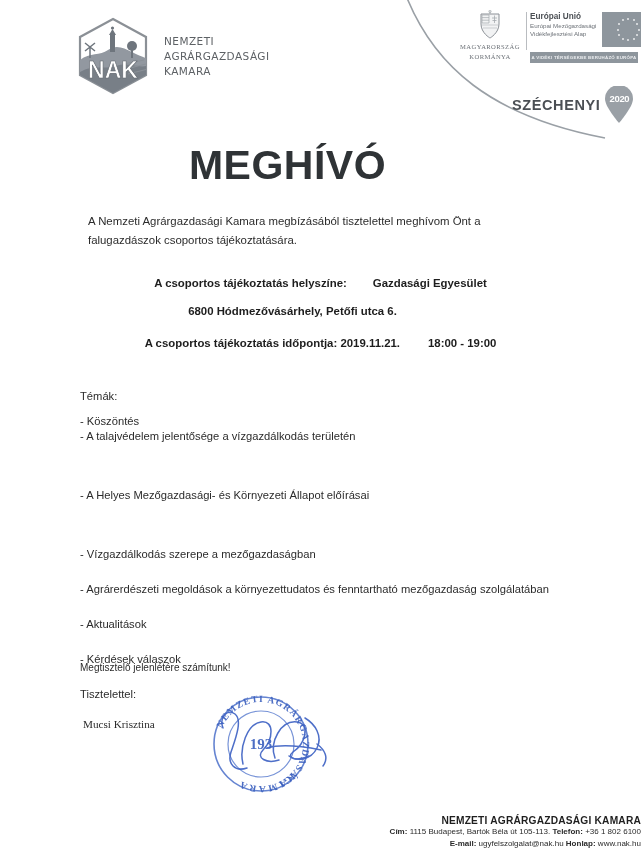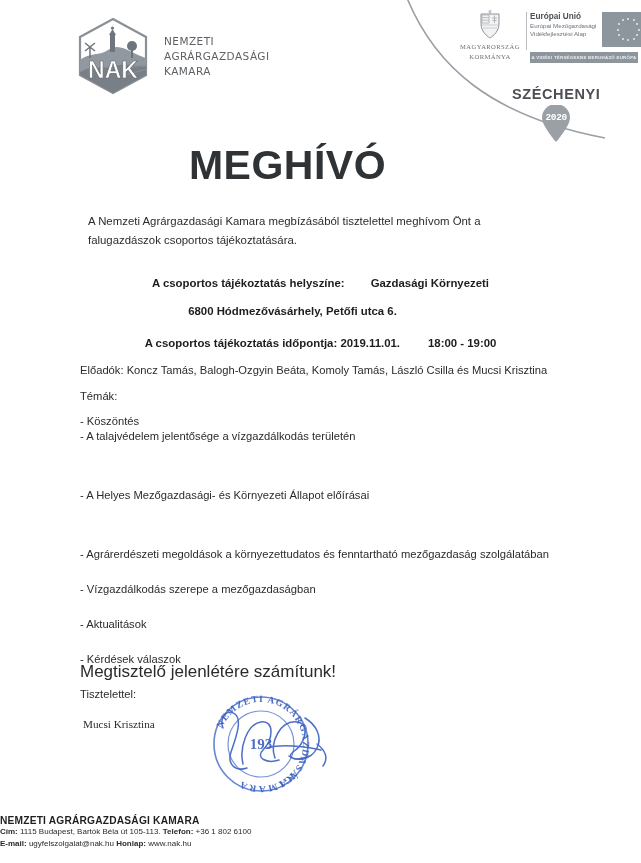--- a/index.html
+++ b/index.html
@@ -149,34 +149,32 @@
   }
 
   
   .szechenyi {
     position: absolute;
     left: 512px;
     top: 86px;
     display: flex;
     align-items: center;
     gap: 3px;
-    flex-direction: column;
   }
   .szechenyi-word {
     font-size: 14.5px;
     font-weight: bold;
     letter-spacing: 0.6px;
     color: #4b4f54;
     font-family: "Liberation Sans", sans-serif;
   }
   .szechenyi-pin {
     position: relative;
     width: 32px;
     height: 38px;
-    font-family: Liberation Mono, monospace;
   }
   .szechenyi-pin .pin-num {
     position: absolute;
     left: 0; top: 7px;
     width: 32px;
     text-align: center;
     font-size: 9.5px;
     font-weight: bold;
     color: #ffffff;
     letter-spacing: -0.3px;
@@ -275,21 +273,21 @@
     white-space: nowrap;
   }
   .topic-item.gap-after { margin-bottom: 44px; }
   .topic-item.gap-normal { }
   .topic-item.gap-wide { margin-bottom: 20px; }
 
   .closing {
     position: absolute;
     top: 662px;
     left: 80px;
-    font-size: 17px;
+    font-size: 10px;
     color: #2b2b2b;
   }
   .regards {
     position: absolute;
     top: 688px;
     left: 80px;
     font-size: 11.2px;
     color: #2b2b2b;
   }
   .signer-name {
@@ -310,21 +308,21 @@
     height: 112px;
     pointer-events: none;
   }
 
   
   .footer {
     position: absolute;
     bottom: 14px;
     left: 0;
     width: 641px;
-    text-align: left;
+    text-align: right;
     color: #1f1f1f;
   }
   .footer-org {
     font-size: 10.2px;
     font-weight: bold;
     letter-spacing: 0.2px;
   }
   .footer-line {
     font-size: 8px;
     line-height: 11.5px;
@@ -420,38 +418,37 @@
         <div class="pin-num">2020</div>
       </div>
     </div>
   </div>
 
   <div class="doc-title">MEGHÍVÓ</div>
 
   <div class="intro">A Nemzeti Agrárgazdasági Kamara megbízásából tisztelettel meghívom Önt a falugazdászok csoportos tájékoztatására.</div>
 
   <div class="venue-row">
-    <span>A csoportos tájékoztatás helyszíne:</span><span class="venue-name">Gazdasági Környezeti</span>
+    <span>A csoportos tájékoztatás helyszíne:</span><span class="venue-name">Gazdasági Egyesület</span>
   </div>
   <div class="venue-addr">6800 Hódmezővásárhely, Petőfi utca 6.</div>
 
   <div class="datetime-row">
     <span>A csoportos tájékoztatás időpontja:</span>
-    <span>2019.11.01.</span><span class="time-val">18:00 - 19:00</span>
-  </div>
-
-  <div class="speakers">Előadók: Koncz Tamás, Balogh-Ozgyin Beáta, Komoly Tamás, László Csilla és Mucsi Krisztina</div>
+    <span>2019.11.21.</span><span class="time-val">18:00 - 19:00</span>
+  </div>
+
 
   <div class="topics-head">Témák:</div>
   <div class="topics-list">
     <div class="topic-item gap-normal">- Köszöntés</div>
     <div class="topic-item gap-after">- A talajvédelem jelentősége a vízgazdálkodás területén</div>
     <div class="topic-item gap-after">- A Helyes Mezőgazdasági- és Környezeti Állapot előírásai</div>
+    <div class="topic-item gap-wide">- Vízgazdálkodás szerepe a mezőgazdaságban</div>
     <div class="topic-item gap-wide">- Agrárerdészeti megoldások a környezettudatos és fenntartható mezőgazdaság szolgálatában</div>
-    <div class="topic-item gap-wide">- Vízgazdálkodás szerepe a mezőgazdaságban</div>
     <div class="topic-item gap-wide">- Aktualitások</div>
     <div class="topic-item">- Kérdések válaszok</div>
   </div>
 
   <div class="closing">Megtisztelő jelenlétére számítunk!</div>
   <div class="regards">Tisztelettel:</div>
   <div class="signer-name">Mucsi Krisztina</div>
 
   <div class="stamp-wrap">
     <svg width="135" height="112" viewBox="0 0 135 112">

